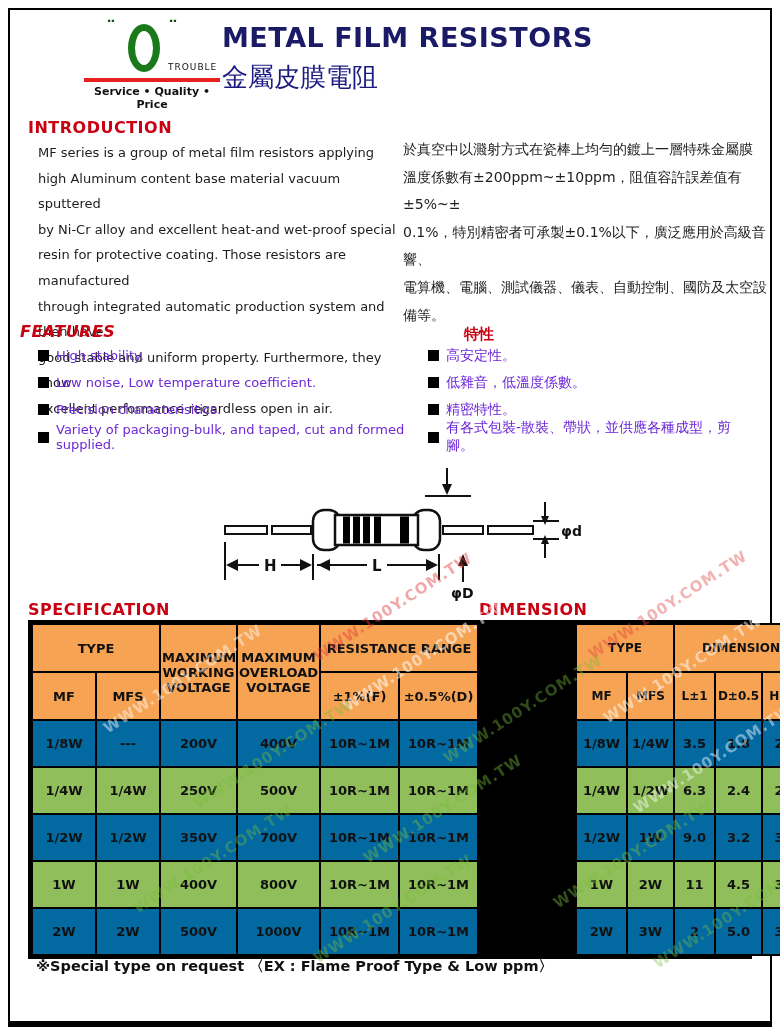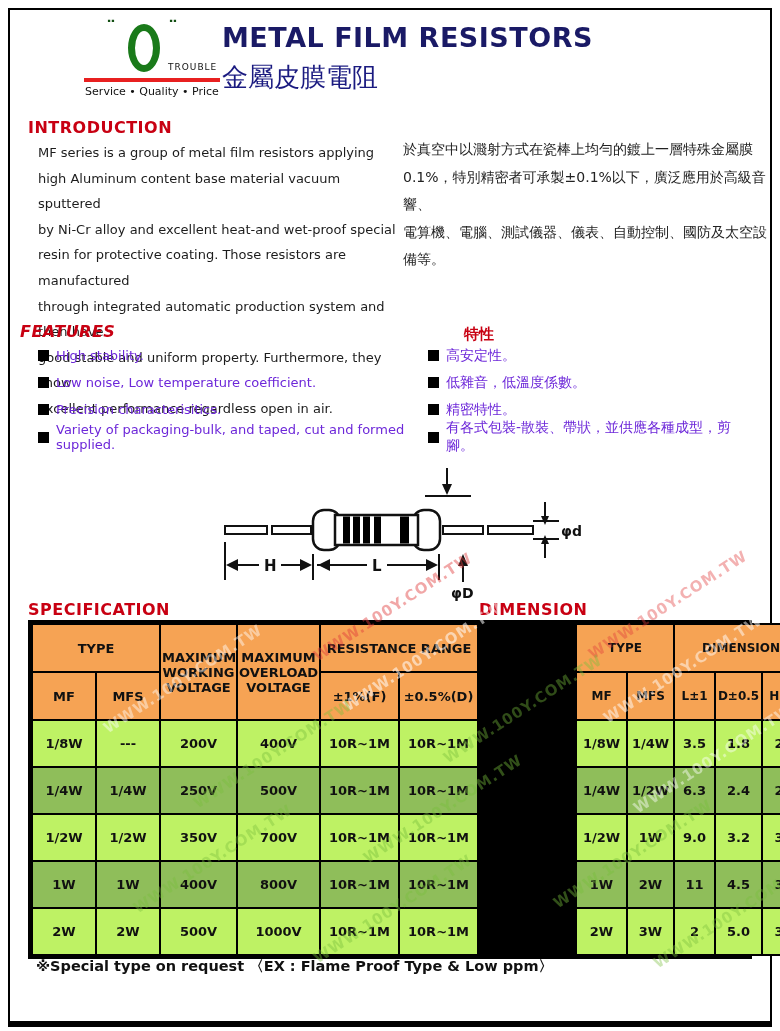--- a/index.html
+++ b/index.html
@@ -19,21 +19,21 @@
   .logo-mark { position:relative; height:62px; }
   .o-shape {
     position:absolute; left:44px; top:10px; width:32px; height:48px;
     border:7px solid #1a7a1a; border-radius:50%;
   }
   .dots { position:absolute; top:2px; font-size:20px; font-weight:bold; color:#134f13; letter-spacing:1px; }
   .dots-left { left:22px; }
   .dots-right { left:84px; }
   .trouble-label { position:absolute; left:84px; top:48px; font-size:9px; color:#111; letter-spacing:1px; }
   .red-line { width:136px; height:4px; background:#e82020; margin-top:2px; }
-  .tagline { font-size:11px; font-weight:normal; color:#111; margin-top:3px; text-align:center; width:136px; }
+  .tagline { font-size:11px; font-weight:bold; color:#111; margin-top:3px; text-align:center; width:136px; }
 
   .main-title { left:222px; top:22px; font-size:27px; font-weight:bold; color:#1a1a66; letter-spacing:0.5px; }
   .sub-title  { left:222px; top:60px; font-size:26px; color:#1a1a80; }
 
   .section-heading { font-size:16px; font-weight:bold; color:#c80012; letter-spacing:0.5px; }
   .zh-heading { font-size:15px; font-weight:bold; color:#c80012; }
 
   .intro-en { left:38px; top:140px; width:365px; font-size:13px; color:#1c1c1c; line-height:25.6px; }
   .intro-zh { left:403px; top:136px; width:365px; font-size:14px; color:#222; line-height:27.6px; }
 
@@ -45,21 +45,21 @@
   .feat-en { left:38px; top:342px; width:380px; }
   .feat-zh { left:428px; top:342px; width:330px; font-size:14px; }
 
   
   .table-wrap { left:28px; top:620px; width:724px; display:flex; border:3px solid #000; background:#000;gap:48px; }
   table { border-collapse:collapse; table-layout:fixed; }
   th, td { border:2px solid #000; text-align:center; vertical-align:middle; padding:0 1px; }
   th { background:#f6a354; font-size:13px; font-weight:bold; color:#111; }
   .dim-table th { font-size:12px; }
   td { font-size:13px; font-weight:bold; color:#111; }
-  tr.row-light td { background:#bef264;margin-top:18px; }
+  tr.row-light td { background:#0369a1;margin-top:18px; }
   tr.row-dark td { background:#8fbe5a; }
   .hrow1 { height:48px; } .hrow2 { height:48px; }
   tbody tr { height:47px; }
   .tbl-divider { width:4px; background:#000; }
 
   
   .wm {
     position:absolute; font-size:15px; font-weight:bold; white-space:nowrap;
     transform:rotate(-33deg); pointer-events:none; letter-spacing:1px;
   }
@@ -92,20 +92,21 @@
       <div>MF series is a group of metal film resistors applying</div>
       <div>high Aluminum content base material vacuum sputtered</div>
       <div>by Ni-Cr alloy and excellent heat-and wet-proof special</div>
       <div>resin for protective coating. Those resistors are manufactured</div>
       <div>through integrated automatic production system and then have</div>
       <div>good stable and uniform property. Furthermore, they show</div>
       <div>excellent performance regardless open in air.</div>
     </div>
   <div class="abs intro-zh">
       <div>於真空中以濺射方式在瓷棒上均勻的鍍上一層特殊金屬膜</div>
+      <div>溫度係數有±200ppm~±10ppm，阻值容許誤差值有±5%~±</div>
       <div>0.1%，特別精密者可承製±0.1%以下，廣泛應用於高級音響、</div>
       <div>電算機、電腦、測試儀器、儀表、自動控制、國防及太空設</div>
       <div>備等。</div>
     </div>
 
   <div class="abs section-heading" style="left:20px; top:322px;font-style:italic;">FEATURES</div>
   <div class="abs zh-heading" style="left:420px; top:325px;padding-left:44px;">特性</div>
   <div class="abs feature-list feat-en">
       <div>High stability.</div>
       <div>Low noise, Low temperature coefficient.</div>

